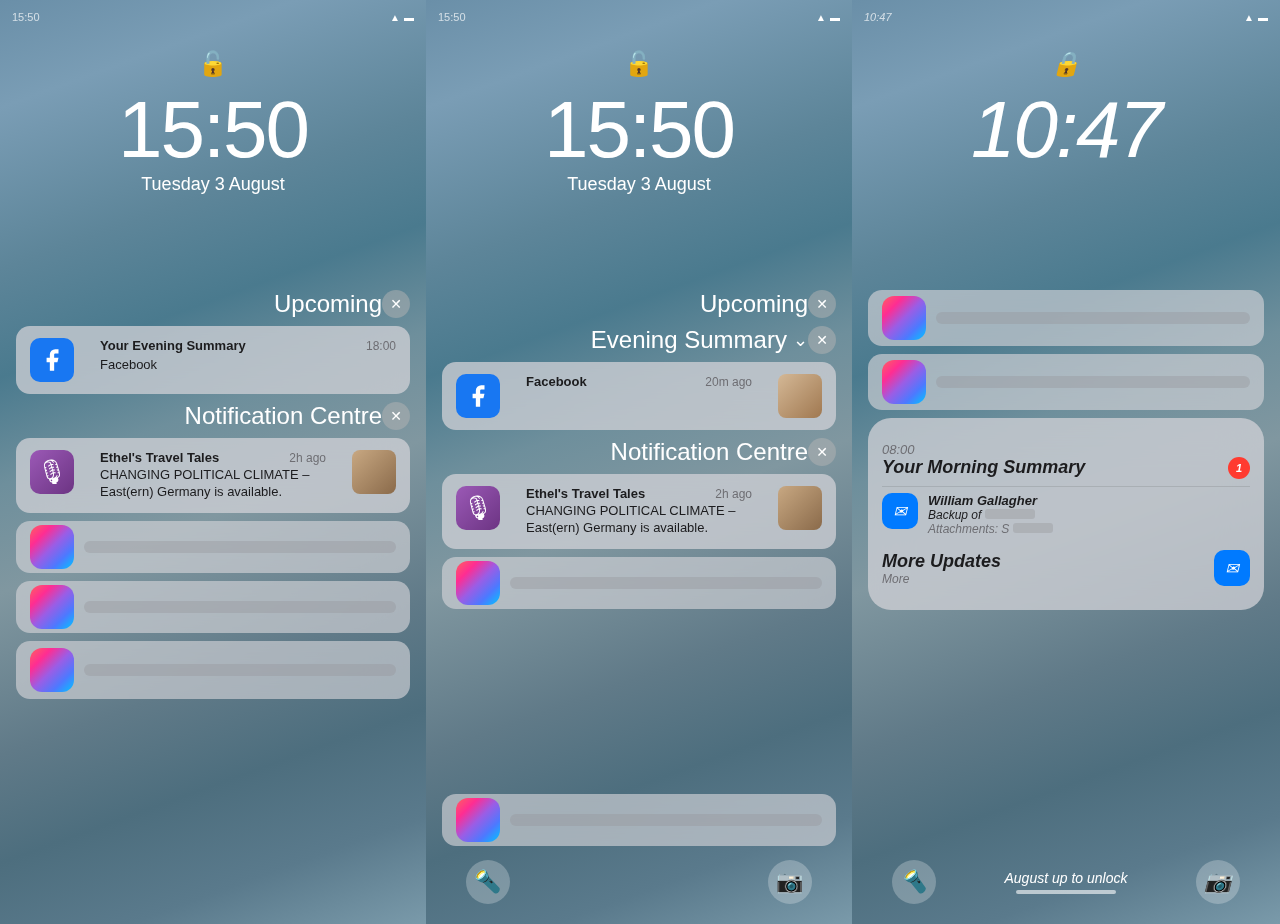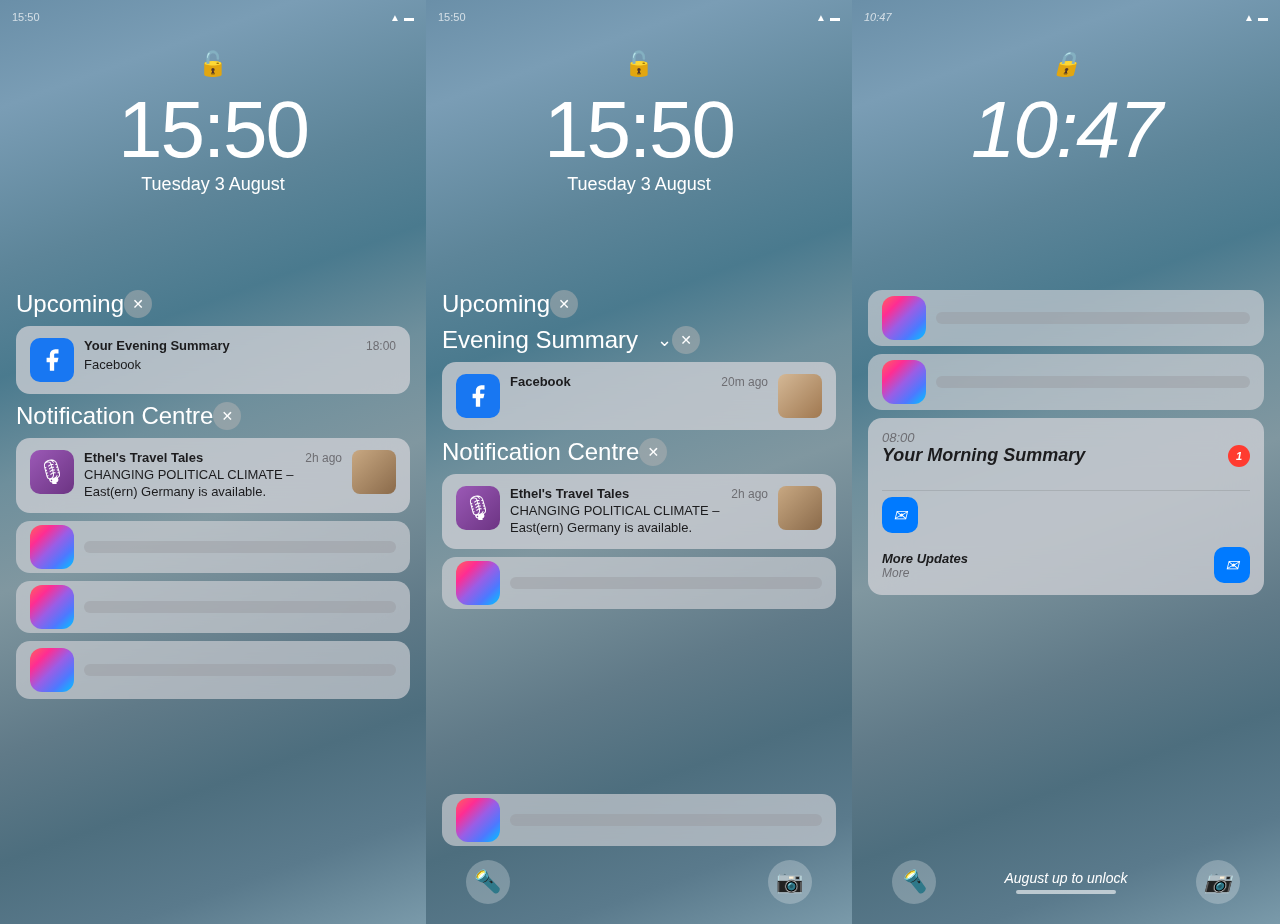--- a/index.html
+++ b/index.html
@@ -99,32 +99,32 @@
       top: 290px;
       left: 16px;
       right: 16px;
       z-index: 5;
     }
 
     
     .section-header {
       display: flex;
       align-items: center;
-      justify-content: flex-start;
+      justify-content: flex-end;
       margin-bottom: 8px;
     }
     .section-title {
       font-size: 24px;
       font-weight: 400;
       color: white;
     }
     .section-title.with-chevron {
       display: flex;
       align-items: center;
-      gap: 19px;
+      gap: 6px;
     }
     .close-btn {
       width: 28px;
       height: 28px;
       border-radius: 50%;
       background: rgba(180,180,180,0.5);
       display: flex;
       align-items: center;
       justify-content: center;
       color: white;
@@ -140,21 +140,21 @@
     .notif-card {
       background: rgba(210,210,215,0.75);
       backdrop-filter: blur(20px);
       border-radius: 14px;
       padding: 12px 14px;
       margin-bottom: 8px;
     }
     .notif-row {
       display: flex;
       align-items: flex-start;
-      gap: 10px;
+      gap: 26px;
     }
     .notif-app-icon {
       width: 44px;
       height: 44px;
       border-radius: 10px;
       flex-shrink: 0;
       display: flex;
       align-items: center;
       justify-content: center;
       font-size: 24px;
@@ -243,34 +243,34 @@
       flex: 1;
       height: 12px;
       background: rgba(150,150,155,0.4);
       border-radius: 6px;
     }
 
     
     .morning-summary-card {
       background: rgba(210,210,215,0.75);
       backdrop-filter: blur(20px);
-      border-radius: 14px;
-      padding: 12px 14px;
+      border-radius: 23px;
+      padding: 24px 14px;
       margin-bottom: 8px;
     }
     .morning-time {
       font-size: 13px;
       color: #6e6e73;
       font-weight: 500;
     }
     .morning-title {
       font-size: 18px;
       font-weight: 600;
       color: #1c1c1e;
-      margin-bottom: 24px;
+      margin-bottom: 8px;
     }
     .morning-item {
       display: flex;
       align-items: flex-start;
       gap: 10px;
       padding: 6px 0;
       border-top: 1px solid rgba(0,0,0,0.1);
     }
     .morning-item-content {
       flex: 1;
@@ -280,21 +280,21 @@
       font-weight: 600;
       color: #1c1c1e;
     }
     .morning-more {
       display: flex;
       justify-content: space-between;
       align-items: center;
       padding: 8px 0 0;
     }
     .morning-more-title {
-      font-size: 13px;
+      font-size: 18px;
       font-weight: 600;
       color: #1c1c1e;
     }
     .morning-more-sub {
       font-size: 12px;
       color: #6e6e73;
     }
 
     
     .bottom-bar {
@@ -546,20 +546,25 @@
     </div>
 
     <div class="morning-summary-card">
       <div class="morning-time">08:00</div>
       <div style="display:flex;justify-content:space-between;align-items:flex-start;">
         <div class="morning-title">Your Morning Summary</div>
         <div class="notif-badge">1</div>
       </div>
       <div class="morning-item">
         <div class="notif-app-icon mail" style="width:36px;height:36px;font-size:16px;">✉</div>
+        <div class="morning-item-content">
+          <div class="morning-item-title">William Gallagher</div>
+          <div style="font-size:12px;color:#1c1c1e;">Backup of <span style="background:rgba(150,150,155,0.4);border-radius:3px;display:inline-block;width:50px;height:10px;"></span></div>
+          <div style="font-size:12px;color:#6e6e73;">Attachments: S <span style="background:rgba(150,150,155,0.4);border-radius:3px;display:inline-block;width:40px;height:10px;"></span></div>
+        </div>
       </div>
       <div class="morning-more">
         <div>
           <div class="morning-more-title">More Updates</div>
           <div class="morning-more-sub">More</div>
         </div>
         <div class="notif-app-icon mail" style="width:36px;height:36px;font-size:16px;">✉</div>
       </div>
     </div>
 

